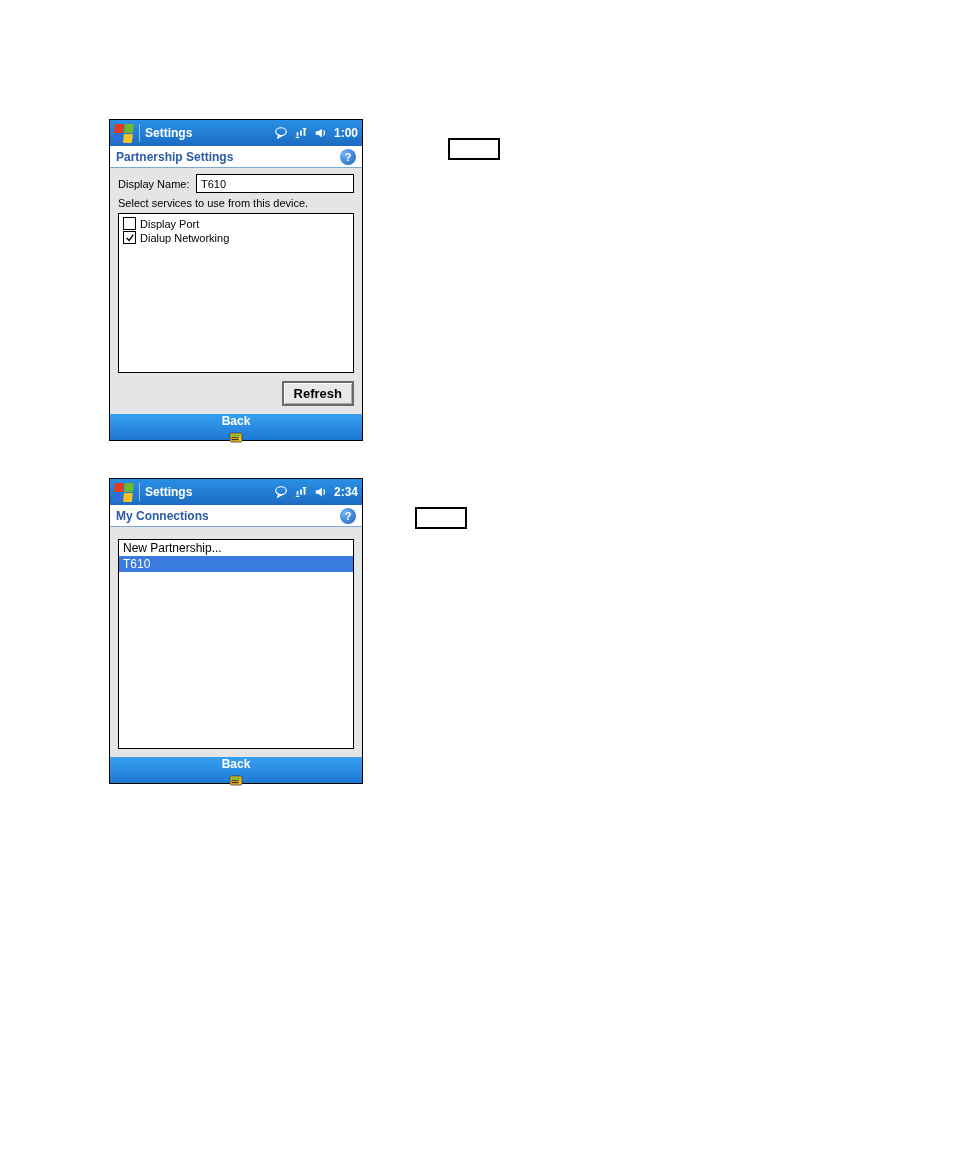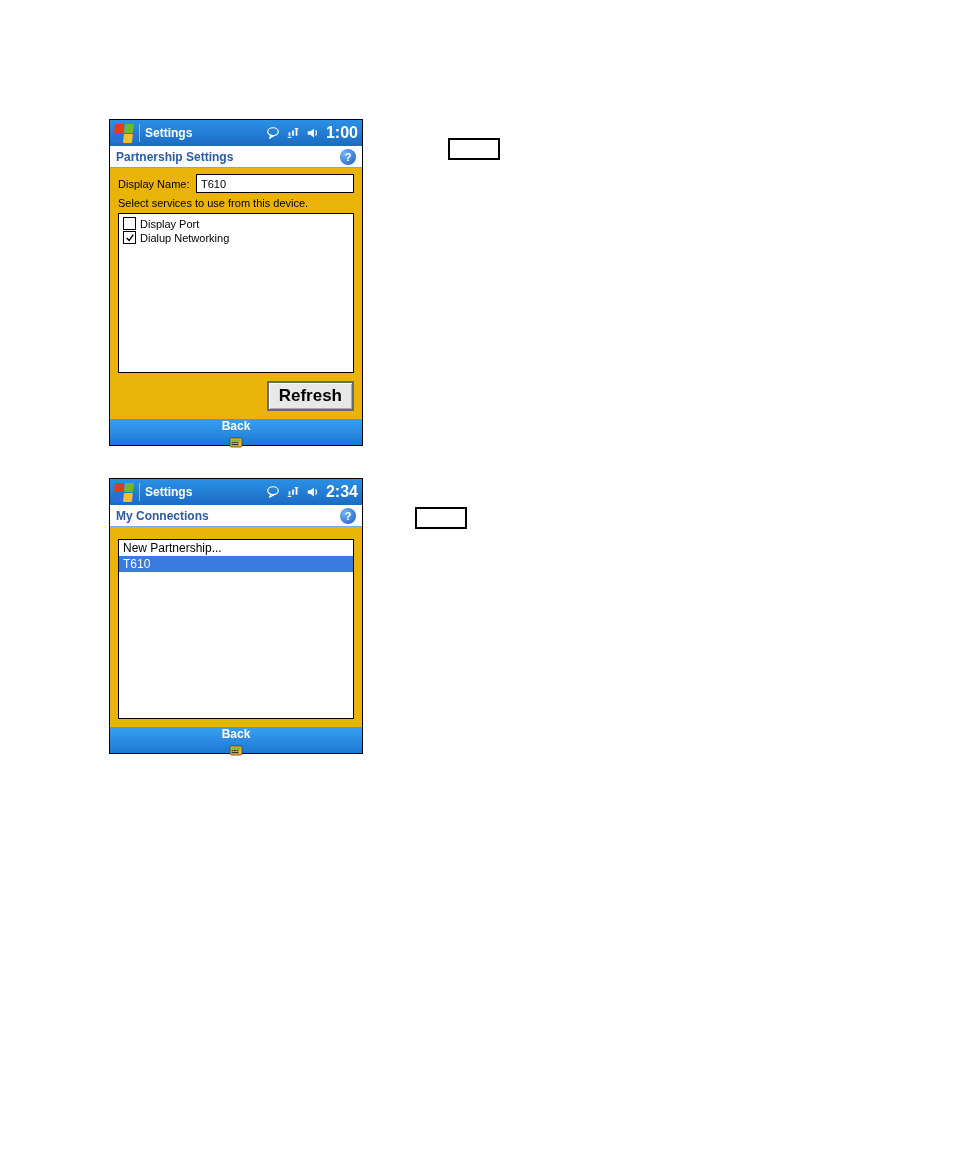--- a/index.html
+++ b/index.html
@@ -51,21 +51,21 @@
     margin: 0 5px 0 1px;
   }
   .titlebar .title-text { flex: 0 0 auto; }
   .titlebar .tray {
     margin-left: auto;
     display: flex;
     align-items: center;
     gap: 6px;
   }
   .tray-icon { width: 14px; height: 14px; display:inline-flex; align-items:center; justify-content:center; }
-  .time { font-weight: bold; font-size: 16px; text-align: center; }
+  .time { font-weight: bold; font-size: 12px; text-align: center; }
   .subheader {
     height: 22px;
     background: #fff;
     border-bottom: 1px solid #7aa8d8;
     display: flex;
     align-items: center;
     padding: 4px 6px;
     color: #2a5aa8;
     font-weight: bold;
     font-size: 12px;
@@ -76,21 +76,21 @@
     width: 16px; height: 16px;
     border-radius: 50%;
     background: radial-gradient(circle at 30% 30%, #6fb6ff, #1b5db8);
     color: #fff;
     display: flex; align-items: center; justify-content: center;
     font-weight: bold;
     font-size: 11px;
     cursor: pointer;
   }
   .content {
-    background: #eab308;
+    background: #e5e5e5;
     padding: 6px 8px 8px 8px;
     font-size: 11px;
     color: #000;
   }
   .row { display: flex; align-items: center; margin-bottom: 4px; }
   .row label { width: 78px; }
   .textbox {
     flex: 1;
     border: 1px solid #000;
     height: 19px;
@@ -112,21 +112,21 @@
     border: 1px solid #000;
     display: inline-flex; align-items:center; justify-content:center;
     font-size: 10px; line-height: 10px;
   }
   .btn-row { display: flex; justify-content: flex-end; margin-top: 8px; }
   .winbtn {
     border: 2px solid #6a6a6a;
     background: #e8e8e8;
     padding: 3px 10px;
     font-family: inherit;
-    font-size: 17px;
+    font-size: 13px;
     font-weight: bold;
     cursor: pointer;
     box-shadow: inset 1px 1px 0 #fff, inset -1px -1px 0 #aaa;
   }
   .softbar {
     height: 26px;
     background: linear-gradient(to bottom, #38a0f0 0%, #1d78d4 100%);
     display: flex;
     align-items: center;
     color: #fff;
@@ -141,21 +141,21 @@
   .softbar .center {
     width: 26px;
     display:flex; align-items:center; justify-content:center;
   }
   .kbd-icon {
     width:18px; height:18px;
     display:flex; align-items:flex-end; justify-content:center;
   }
   .listbox2 {
     border: 1px solid #000;
-    height: 180px;
+    height: 210px;
     background: #fff;
     overflow: hidden;
     margin-top: 6px;
   }
   .li-row { padding: 0 4px; height:16px; line-height:16px; font-size:12px; }
   .li-sel { background: #3a7be0; color: #fff; }
   .side-box {
     position: absolute;
     width: 52px; height: 22px;
     border: 2px solid #000;

